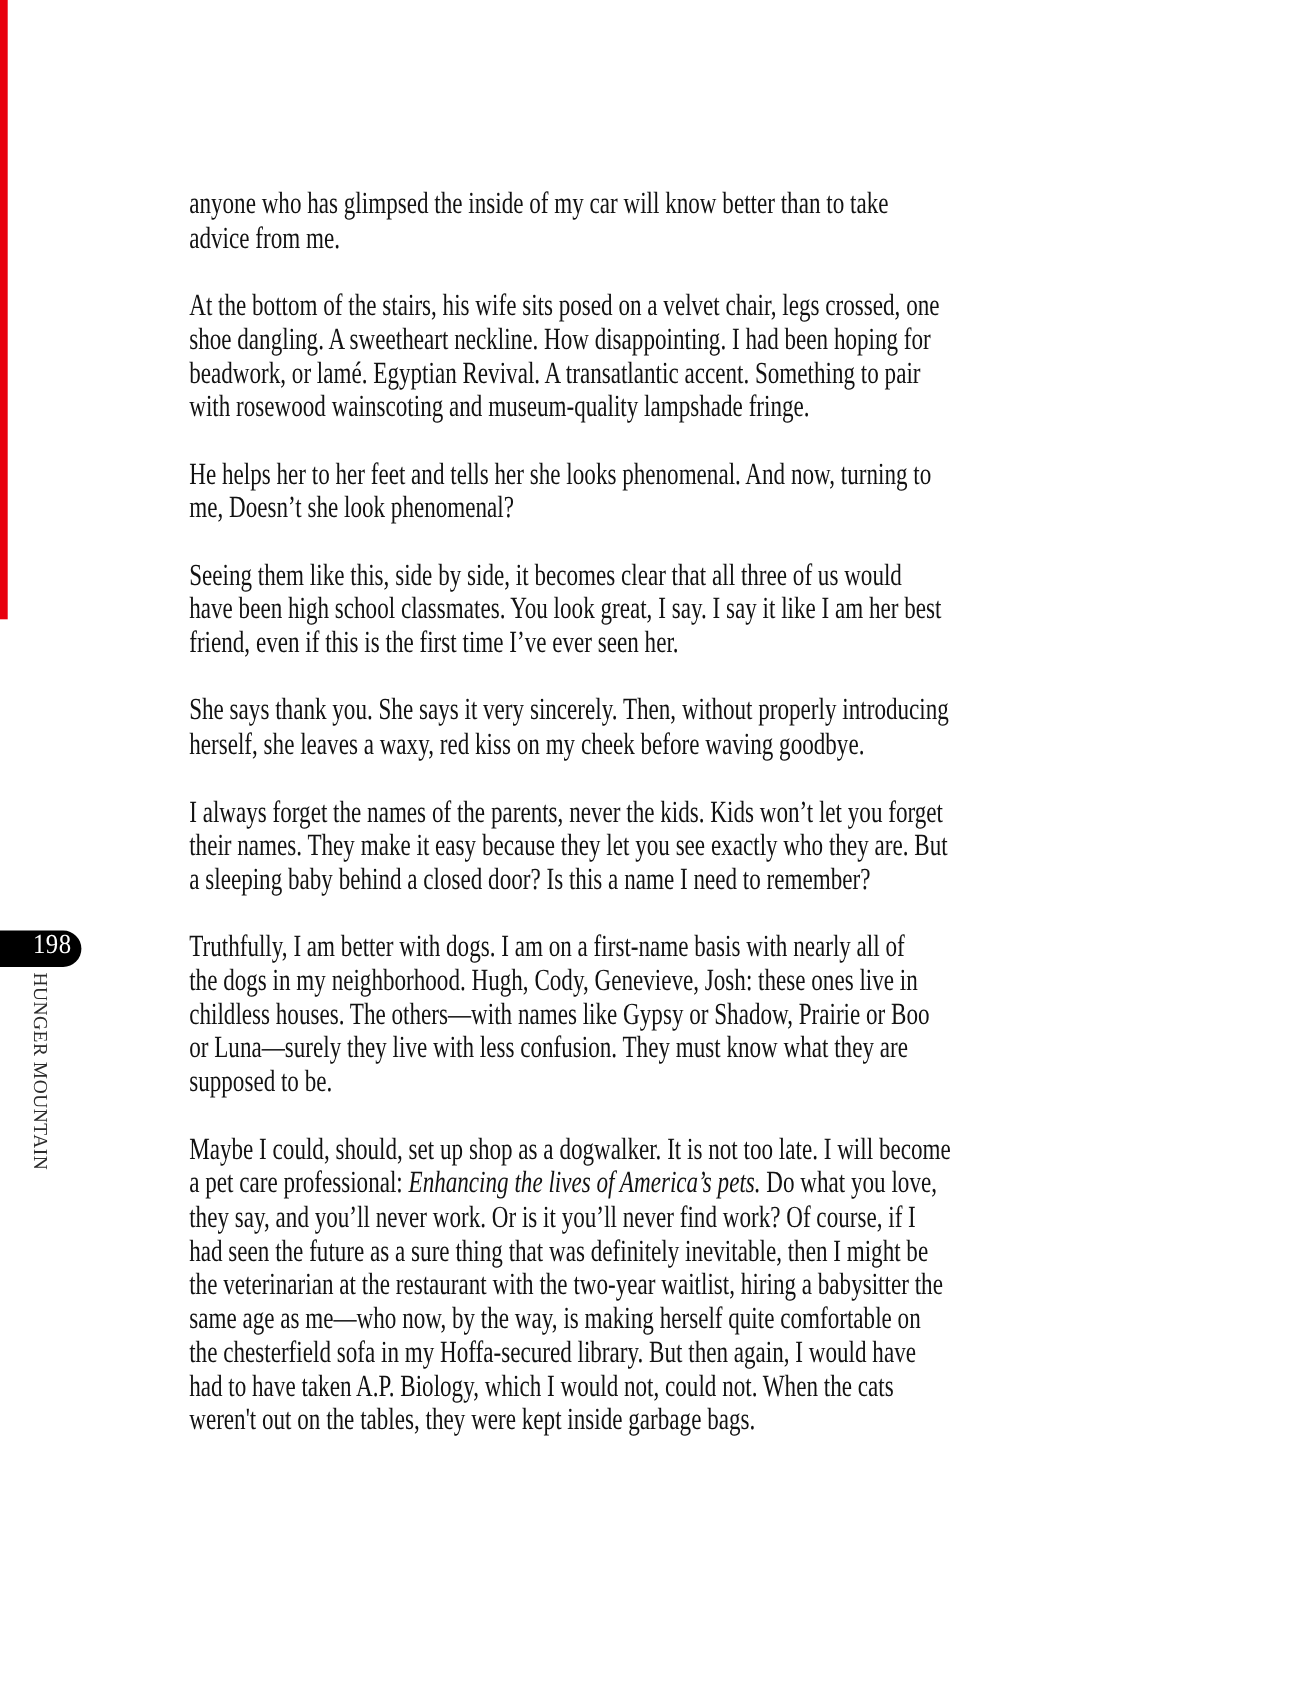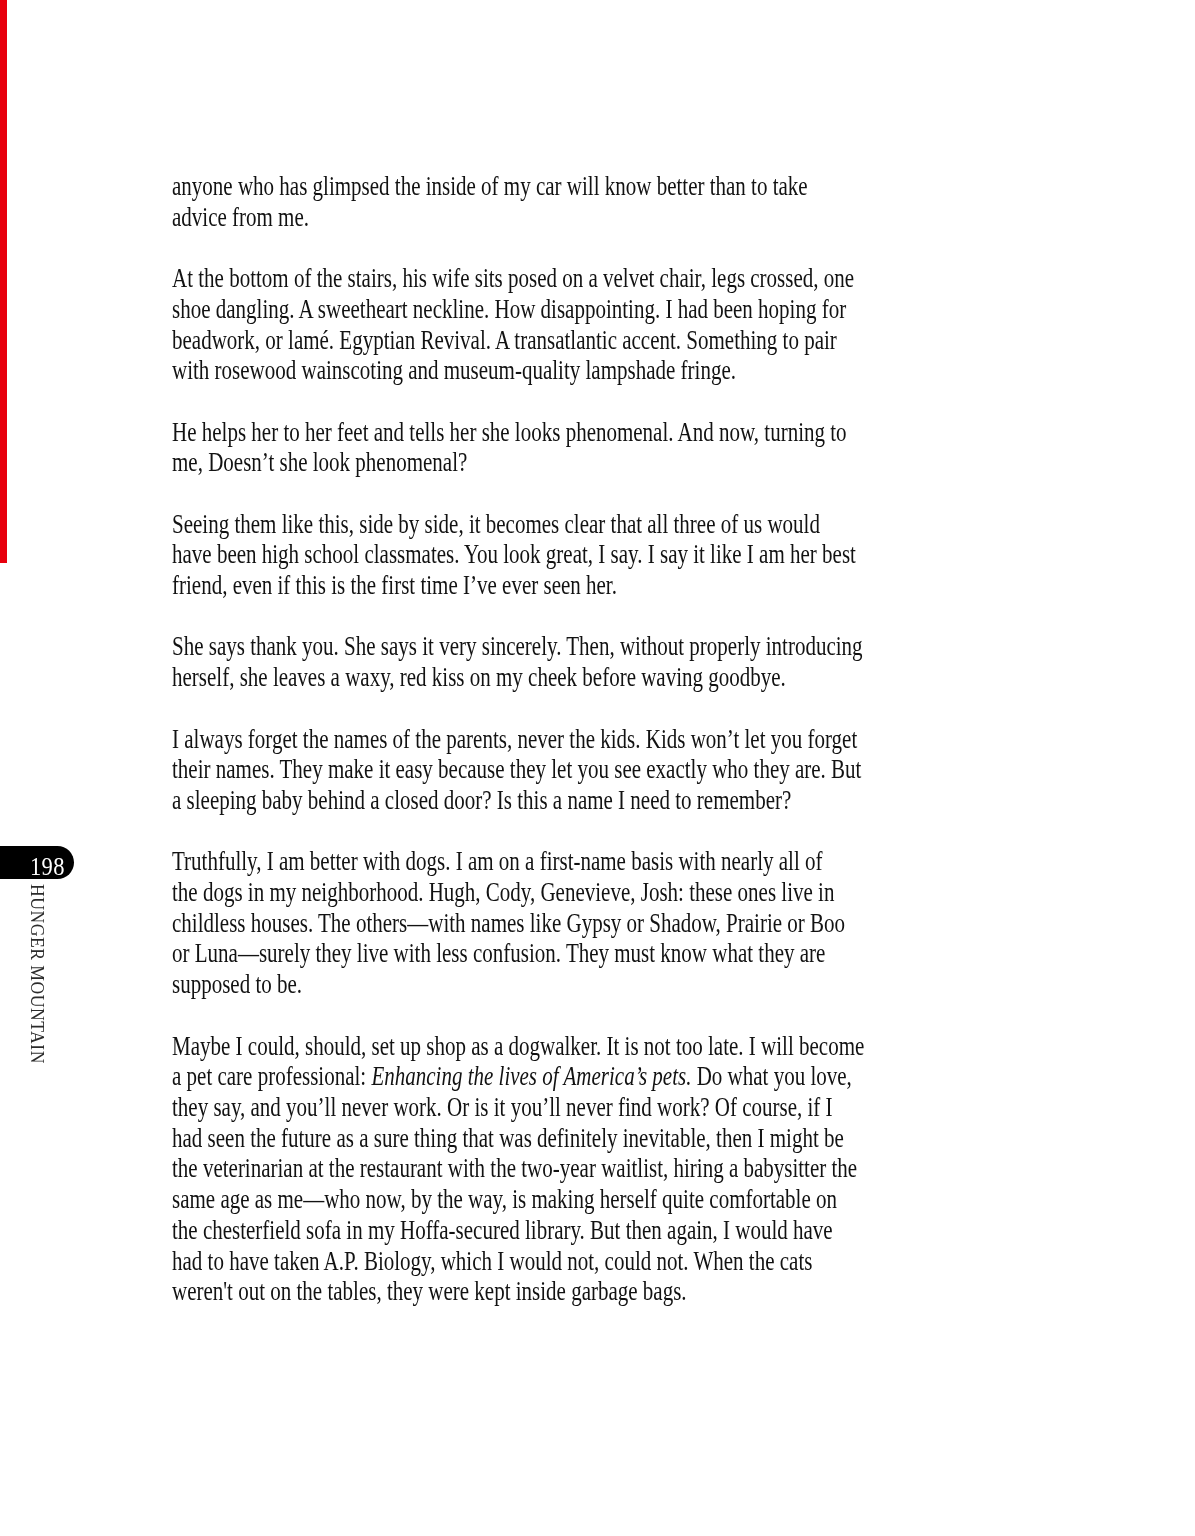--- a/index.html
+++ b/index.html
@@ -24,21 +24,21 @@
   
   .page-badge {
     position: absolute;
     left: 0;
     top: 846px;
     width: 74px;
     height: 33px;
     background: #000000;
     border-radius: 0 17px 17px 0;
     display: flex;
-    align-items: flex-end;
+    align-items: flex-start;
     justify-content: flex-end;
     padding-right: 9px;
     box-sizing: border-box;
   }
   .page-badge .num {
     color: #ffffff;
     font-size: 25px;
     line-height: 1;
     letter-spacing: 0.5px;
     transform: scaleX(0.9);

